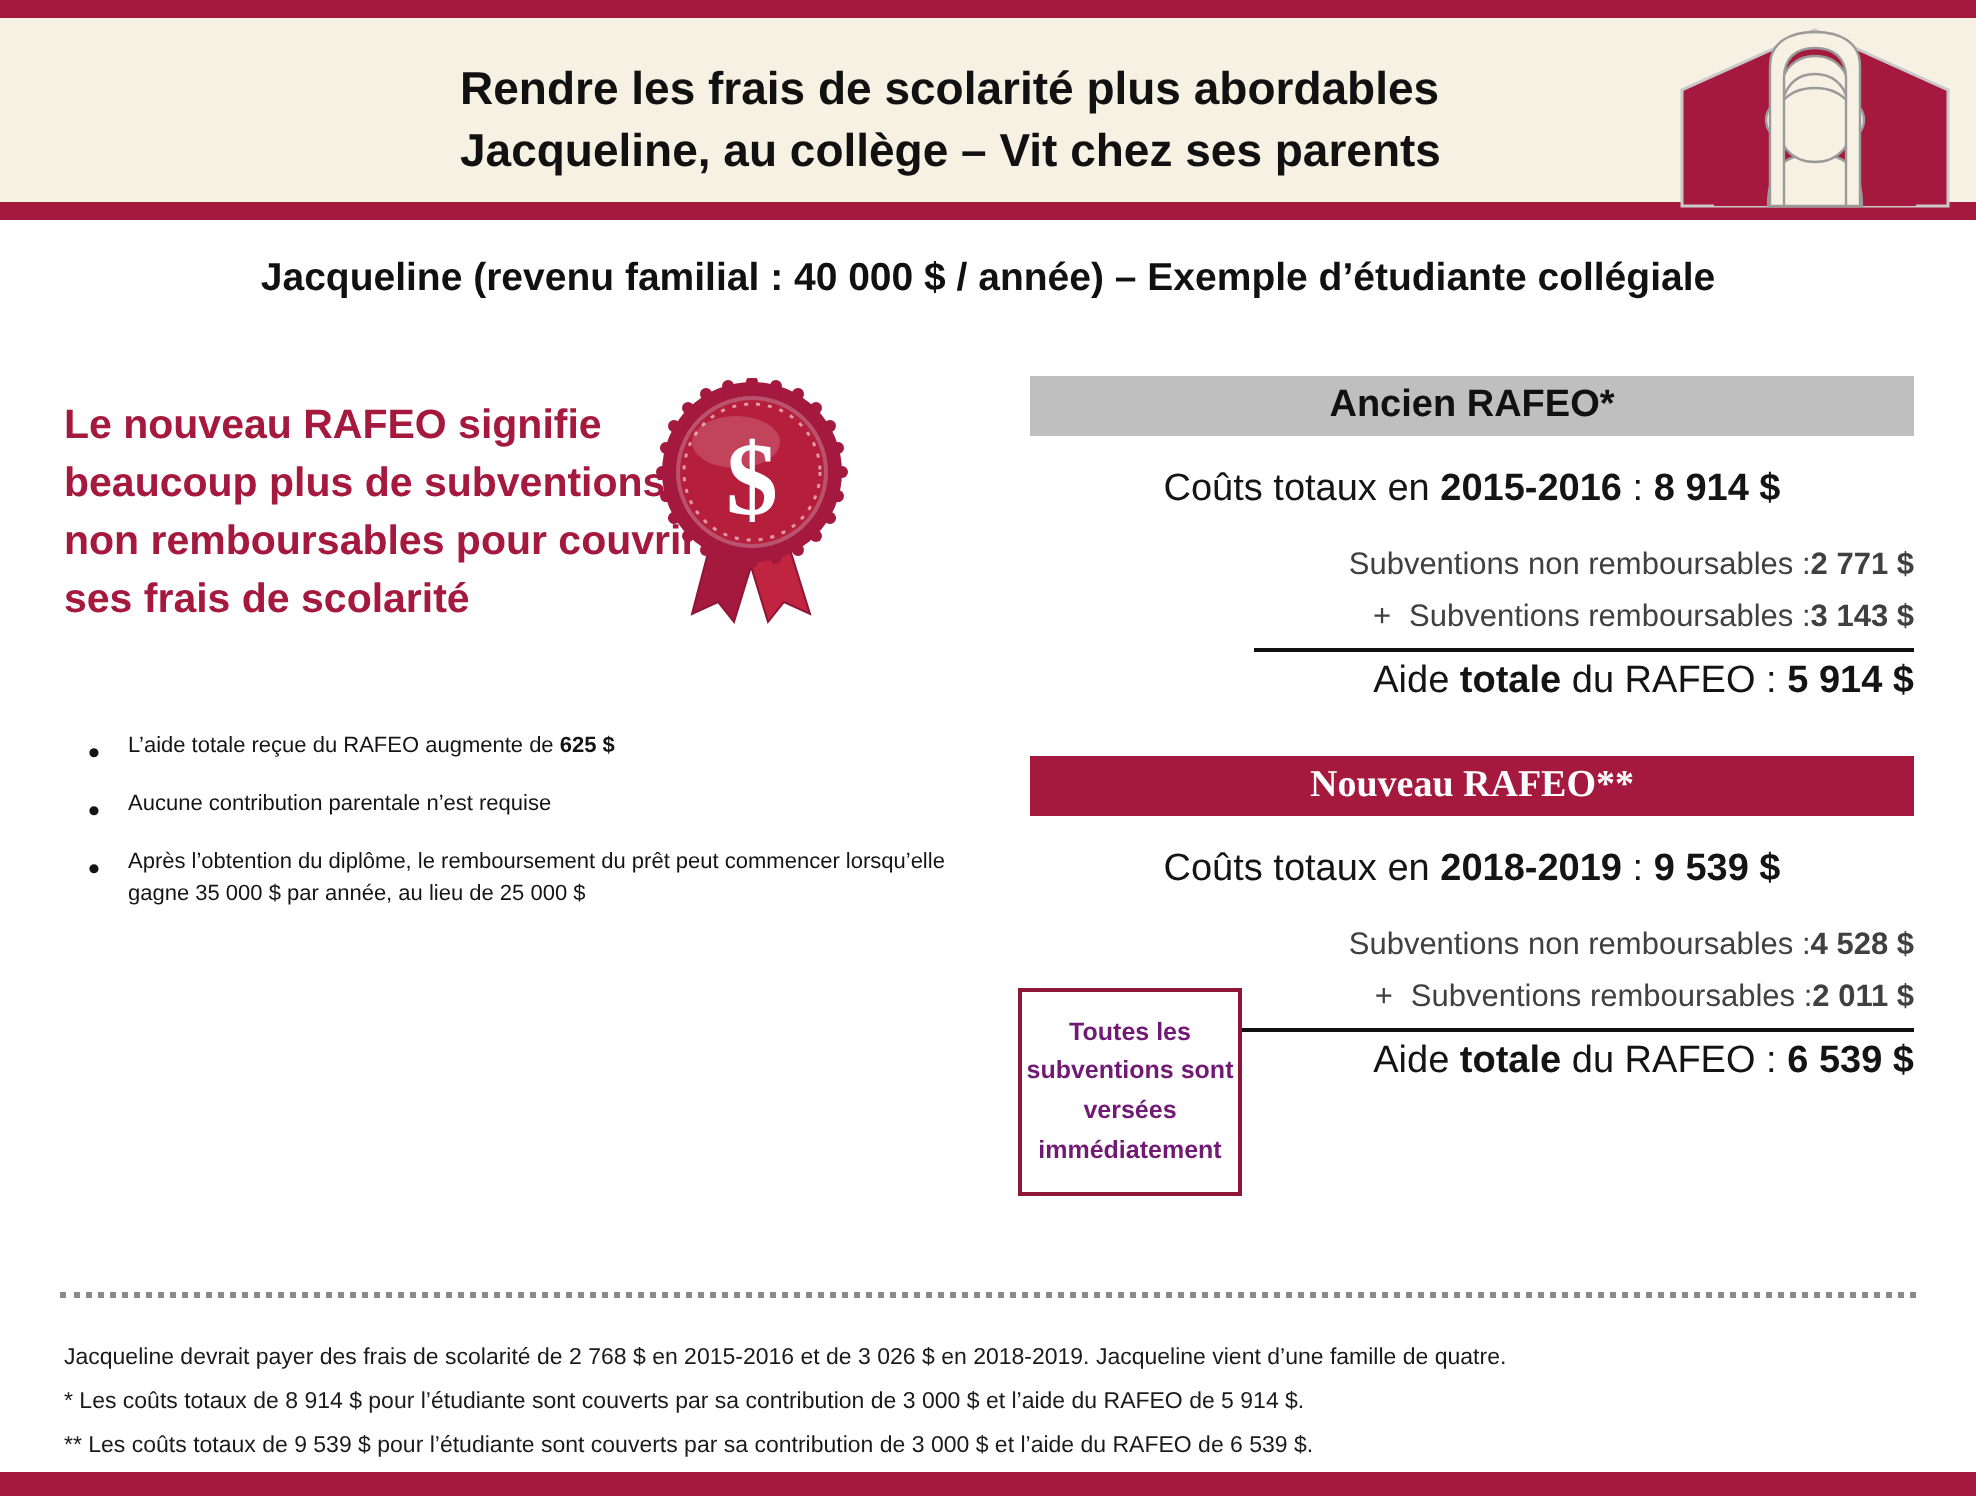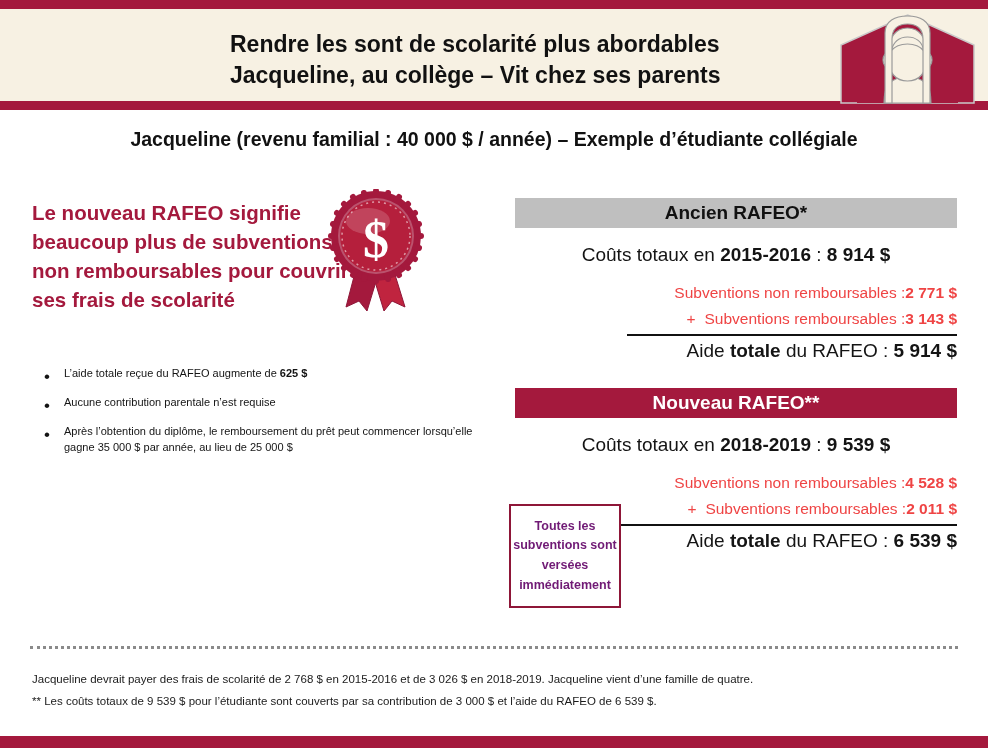--- a/index.html
+++ b/index.html
@@ -125,54 +125,54 @@
     top: -1px;
     font-size: 17px;
     color: #141414;
   }
   .bullet b { font-weight: bold; }
 
   
   .right-col {
     position: absolute;
     left: 515px;
-    top: 198px;
+    top: 188px;
     width: 442px;
   }
 
   .band {
     height: 30px;
     line-height: 30px;
     text-align: center;
     font-size: 19px;
     font-weight: bold;
     width: 442px;
   }
   .band.old { background: #BFBFBF; color: #111111; }
-  .band.new { background: #A4193D; color: #ffffff; }
+  .band.new { background: #A4193D; color: #ffffff; font-family: Liberation Serif, serif; }
 
   .costs-line {
     text-align: center;
     font-size: 19px;
     color: #141414;
     margin-top: 16px;
     white-space: nowrap;
   }
   .costs-line b { font-weight: bold; }
 
   .calc {
     margin-top: 14px;
     width: 442px;
   }
   .calc-row {
     display: flex;
     justify-content: flex-end;
     align-items: baseline;
     font-size: 15.5px;
-    color: #ef4444;
+    color: #404040;
     line-height: 1.65;
     white-space: nowrap;
   }
   .calc-row .op {
     width: 18px;
     text-align: left;
     font-size: 15.5px;
   }
   .calc-row .lbl { }
   .calc-row .amt { font-weight: bold; }
@@ -242,21 +242,21 @@
 </style>
 </head>
 <body>
 
 <div class="page">
 
   <div class="header">
     <div class="header-inner">
 
       <div class="header-titles">
-        <div class="t-line">Rendre les sont de scolarité plus abordables</div>
+        <div class="t-line">Rendre les frais de scolarité plus abordables</div>
         <div class="t-line">Jacqueline, au collège – Vit chez ses parents</div>
       </div>
 
       <svg class="house-icon" viewBox="0 0 137 92">
         <polygon points="68.5,2 135,32 135,90 2,90 2,32" fill="#A4193D" stroke="#c9c9c9" stroke-width="1.5"></polygon>
         <rect x="18" y="44" width="101" height="46" fill="#A4193D"></rect>
         <g fill="#F7F1E3" stroke="#9a9a9a" stroke-width="1.2">
           <path d="M45 90 C45 72 52 64 68.5 64 C85 64 92 72 92 90 Z"></path>
           <ellipse cx="50" cy="47" rx="6" ry="8"></ellipse>
           <ellipse cx="87" cy="47" rx="6" ry="8"></ellipse>
@@ -368,17 +368,18 @@
       </div>
     </div>
 
     <div class="note-box">Toutes les subventions sont versées immédiatement</div>
   </div>
 
   <div class="divider"></div>
 
   <div class="footnotes">
     <div class="footnote">Jacqueline devrait payer des frais de scolarité de 2 768 $ en 2015-2016  et de 3 026 $ en 2018-2019.  Jacqueline vient d’une famille de quatre.</div>
+    <div class="footnote">* Les coûts totaux de 8 914 $ pour l’étudiante sont couverts par sa contribution de 3 000 $ et l’aide du RAFEO de 5 914 $.</div>
     <div class="footnote">** Les coûts totaux de 9 539 $ pour l’étudiante sont couverts par sa contribution de 3 000 $ et l’aide du RAFEO de 6 539 $.</div>
   </div>
 
   <div class="bottom-bar"></div>
 </div>
 
 </body></html>

